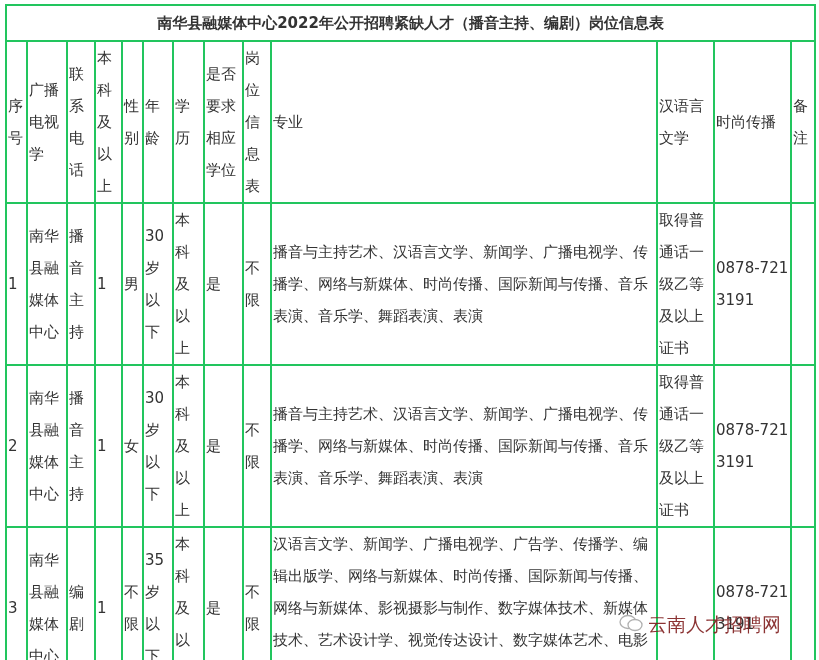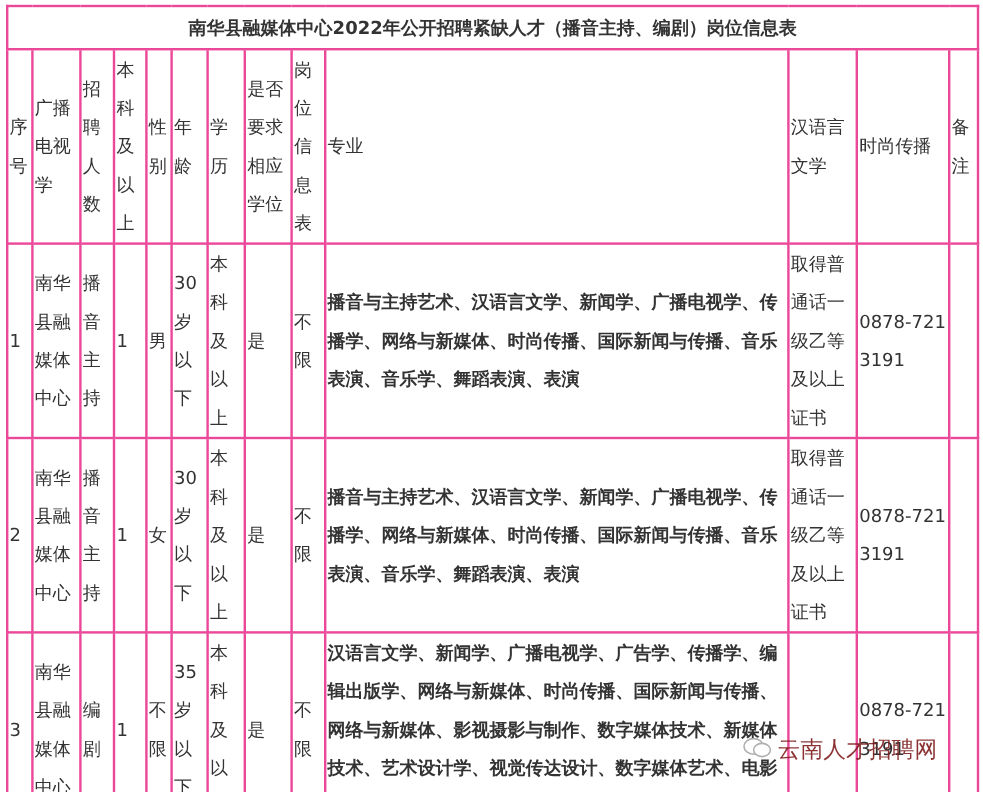--- a/index.html
+++ b/index.html
@@ -1,23 +1,23 @@
 <!DOCTYPE html>
 <html><head>
 <meta charset="utf-8">
 <style>
   html, body { margin: 0; padding: 0; background: #ffffff; }
   body { width: 819px; height: 660px; position: relative; overflow: hidden;
          font-family: "DejaVu Sans", "Liberation Sans", sans-serif; color: #333333; }
   table { position: absolute; left: 5px; top: 4px; border-collapse: collapse; table-layout: fixed; width: 809px; }
-  td { border: 2px solid #ec4899; padding: 0 1px; vertical-align: middle; font-size: 15px; line-height: 32px; word-break: break-all; }
+  td { border: 2px solid #22c55e; padding: 0 1px; vertical-align: middle; font-size: 15px; line-height: 32px; word-break: break-all; }
   .title { text-align: center; font-weight: bold; font-size: 15px; height: 34px; line-height: 20px; color: #333; }
   .hdr td { height: 125px; }
   .row td { height: 158px; }
-  .major { line-height: 32px; font-weight: bold; }
+  .major { line-height: 32px; }
   .watermark { position: absolute; left: 618px; top: 612px; font-size: 19px; color: #7f1d1d; display: flex; align-items: center; gap: 4px; opacity: 0.9; }
   .watermark svg { width: 26px; height: 20px; }
 </style>
 </head>
 <body>
 
 <table>
   <colgroup>
     <col style="width:21px">
       <col style="width:40px">
@@ -33,21 +33,21 @@
       <col style="width:77px">
     <col style="width:24px">
   </colgroup>
   <tbody>
       <tr>
     <td colspan="13" class="title">南华县融媒体中心2022年公开招聘紧缺人才（播音主持、编剧）岗位信息表</td>
   </tr>
   <tr class="hdr">
     <td>序号</td>
     <td>广播电视学</td>
-    <td>招聘人数</td>
+    <td>联系电话</td>
     <td>本科及以上</td>
     <td>性别</td>
     <td>年龄</td>
     <td>学历</td>
     <td>是否要求相应学位</td>
     <td>岗位信息表</td>
     <td>专业</td>
     <td>汉语言文学</td>
     <td>时尚传播</td>
     <td>备注</td>

